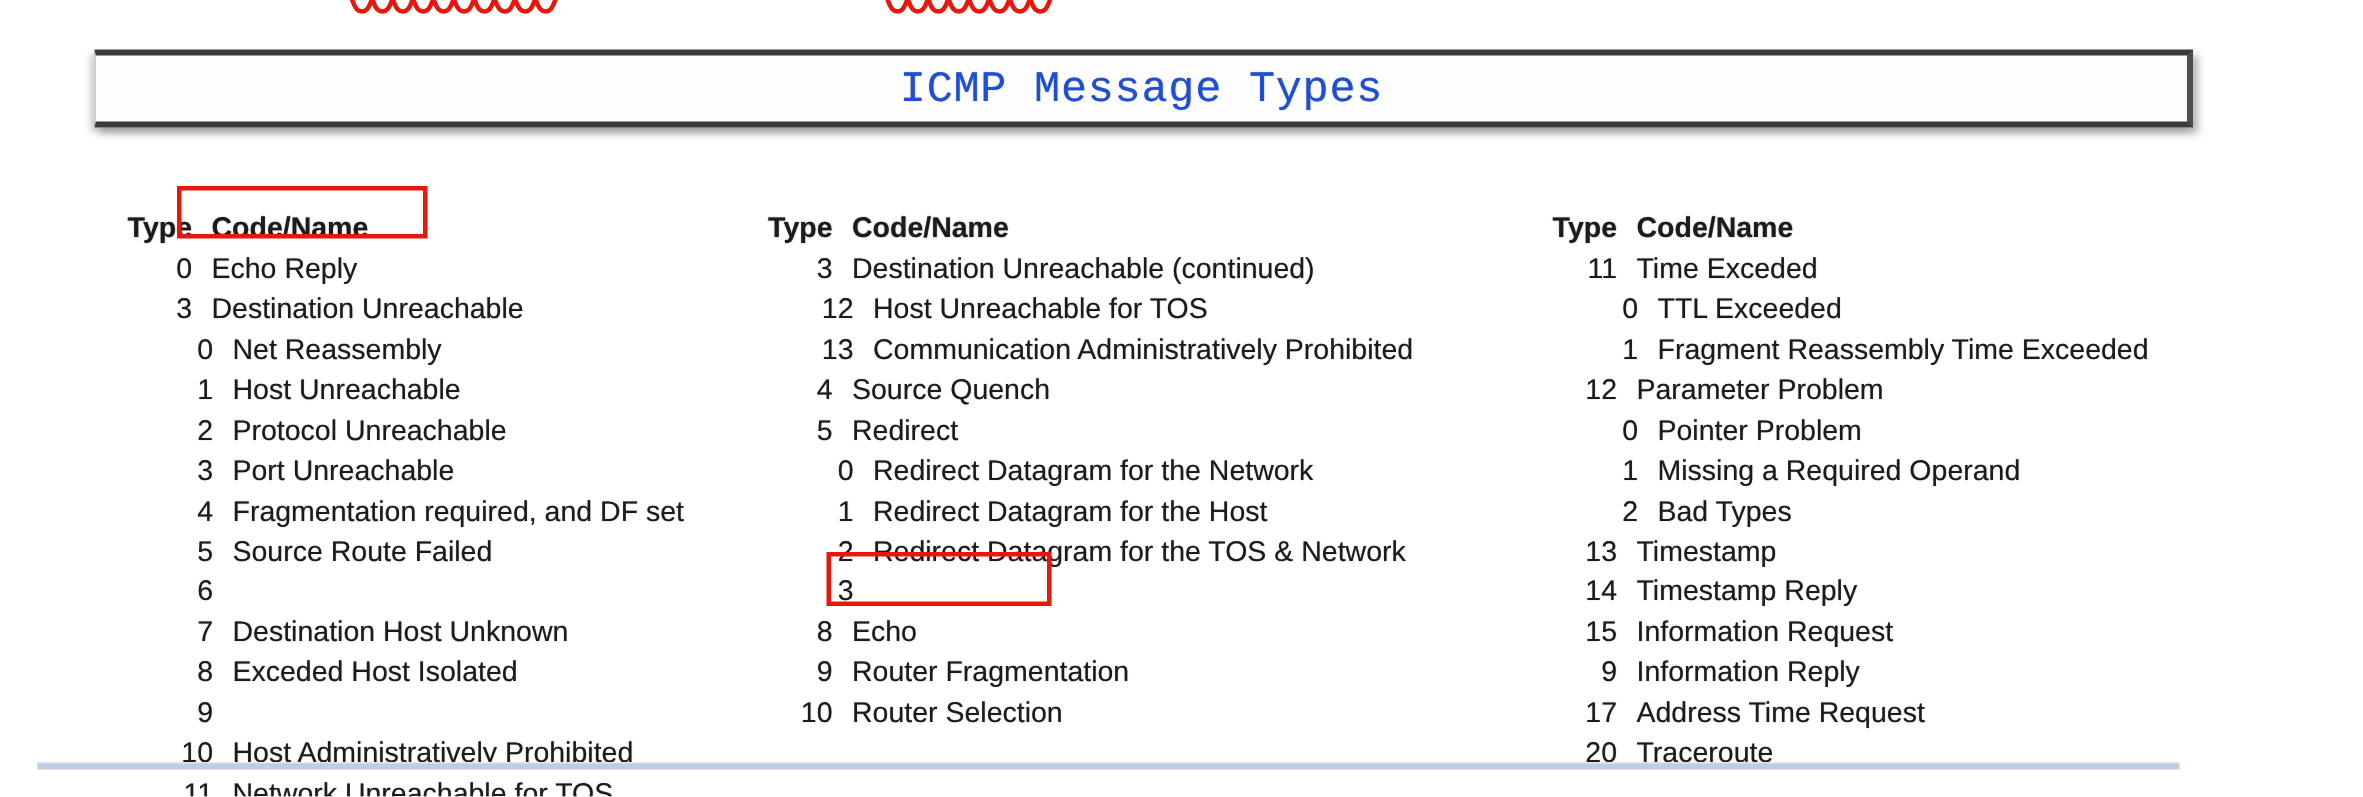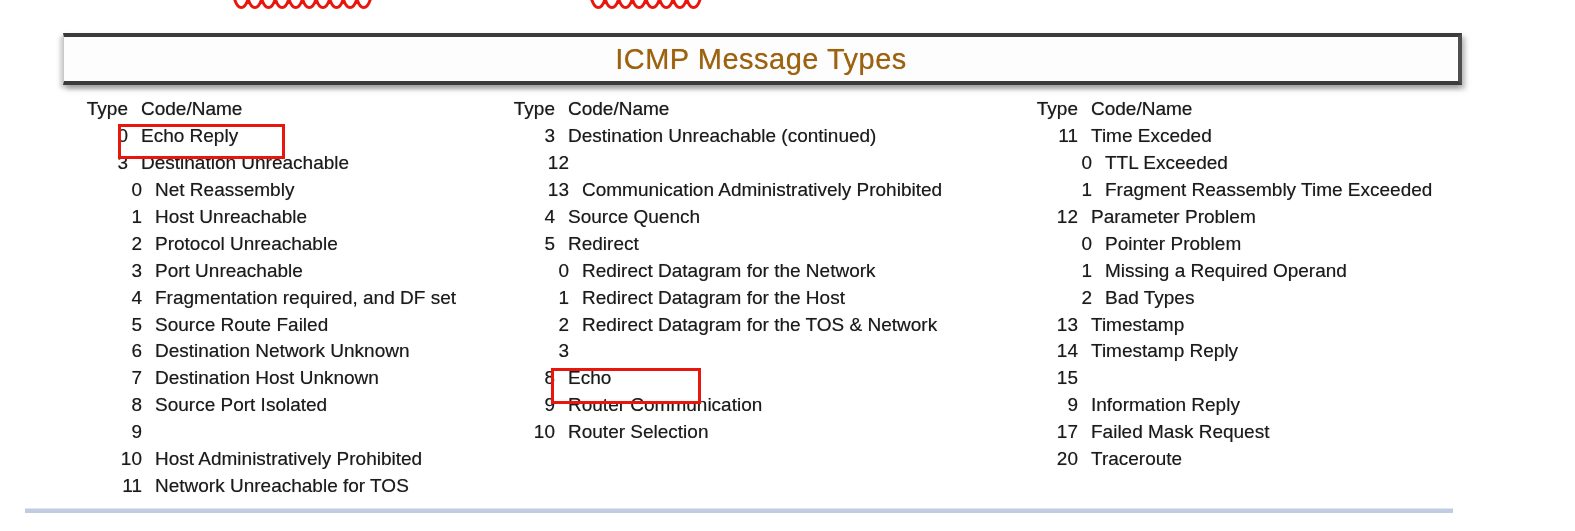--- a/index.html
+++ b/index.html
@@ -9,35 +9,36 @@
   }
   .squiggle{position:absolute;overflow:visible;}
   .title-box{
     position:absolute;left:63px;top:33px;width:1394px;height:44px;background:#fdfdfd;
     border-top:4px solid #3b3b3b;border-bottom:4px solid #3b3b3b;
     border-right:4px solid #4e4e4e;border-left:1px solid #c9c9c9;
     box-shadow:3px 4px 5px rgba(110,110,110,.5),-3px 3px 4px rgba(155,155,155,.45);
     display:flex;align-items:center;justify-content:center;
   }
   .title-box span{
-    font-size:29px;color:#a16207;letter-spacing:.5px;
+    font-size:29px;color:#1d4ed8;letter-spacing:.5px;
     text-shadow:0 0 .8px rgba(0,0,0,.45);
+    font-family:Liberation Mono, monospace;
   }
   .col{position:absolute;top:96px;}
   .col-1{left:78px;}
   .col-2{left:505px;}
   .col-3{left:1028px;}
   .trow{
     display:flex;height:26.9px;align-items:center;font-size:19px;white-space:nowrap;
     text-shadow:0 0 .7px rgba(20,20,20,.55);
   }
   .trow .code{width:50px;text-align:right;flex:none;}
   .trow.sub .code{width:64px;}
   .trow .nm{margin-left:13px;}
-  .trow.header{font-weight:normal;text-shadow:0 0 .9px rgba(0,0,0,.6);}
+  .trow.header{font-weight:bold;text-shadow:0 0 .9px rgba(0,0,0,.6);margin-top:44px;}
   .hl{position:absolute;border:3px solid var(--annot,#e8170d);background:transparent;}
   .bottom-rule{
     position:absolute;left:25px;top:508px;width:1428px;height:4px;
     background:var(--rule,#c0cde0);border-top:1px solid #dde6f2;
   }
 </style>
 </head>
 <body>
 
 <div class="canvas">
@@ -79,29 +80,28 @@
         <div class="trow sub">
           <span class="code">4</span>
           <span class="nm">Fragmentation required, and DF set</span>
         </div>
         <div class="trow sub">
           <span class="code">5</span>
           <span class="nm">Source Route Failed</span>
         </div>
         <div class="trow sub">
           <span class="code">6</span>
-          <span class="nm">Destination Network Unknown</span>
         </div>
         <div class="trow sub">
           <span class="code">7</span>
           <span class="nm">Destination Host Unknown</span>
         </div>
         <div class="trow sub">
           <span class="code">8</span>
-          <span class="nm">Source Port Isolated</span>
+          <span class="nm">Exceded Host Isolated</span>
         </div>
         <div class="trow sub">
           <span class="code">9</span>
         </div>
         <div class="trow sub">
           <span class="code">10</span>
           <span class="nm">Host Administratively Prohibited</span>
         </div>
         <div class="trow sub">
           <span class="code">11</span>
@@ -112,20 +112,21 @@
         <div class="trow header">
           <span class="code">Type</span>
           <span class="nm">Code/Name</span>
         </div>
         <div class="trow">
           <span class="code">3</span>
           <span class="nm">Destination Unreachable (continued)</span>
         </div>
         <div class="trow sub">
           <span class="code">12</span>
+          <span class="nm">Host Unreachable for TOS</span>
         </div>
         <div class="trow sub">
           <span class="code">13</span>
           <span class="nm">Communication Administratively Prohibited</span>
         </div>
         <div class="trow">
           <span class="code">4</span>
           <span class="nm">Source Quench</span>
         </div>
         <div class="trow">
@@ -146,21 +147,21 @@
         </div>
         <div class="trow sub">
           <span class="code">3</span>
         </div>
         <div class="trow">
           <span class="code">8</span>
           <span class="nm">Echo</span>
         </div>
         <div class="trow">
           <span class="code">9</span>
-          <span class="nm">Router Communication</span>
+          <span class="nm">Router Fragmentation</span>
         </div>
         <div class="trow">
           <span class="code">10</span>
           <span class="nm">Router Selection</span>
         </div>
       </div>
       <div class="col col-3">
         <div class="trow header">
           <span class="code">Type</span>
           <span class="nm">Code/Name</span>
@@ -196,28 +197,29 @@
         <div class="trow">
           <span class="code">13</span>
           <span class="nm">Timestamp</span>
         </div>
         <div class="trow">
           <span class="code">14</span>
           <span class="nm">Timestamp Reply</span>
         </div>
         <div class="trow">
           <span class="code">15</span>
+          <span class="nm">Information Request</span>
         </div>
         <div class="trow">
           <span class="code">9</span>
           <span class="nm">Information Reply</span>
         </div>
         <div class="trow">
           <span class="code">17</span>
-          <span class="nm">Failed Mask Request</span>
+          <span class="nm">Address Time Request</span>
         </div>
         <div class="trow">
           <span class="code">20</span>
           <span class="nm">Traceroute</span>
         </div>
       </div>
     </div>
 
   <div id="overlays">
       <div class="hl" style="left: 118px; top: 124px; width: 161px; height: 29px;"></div>

